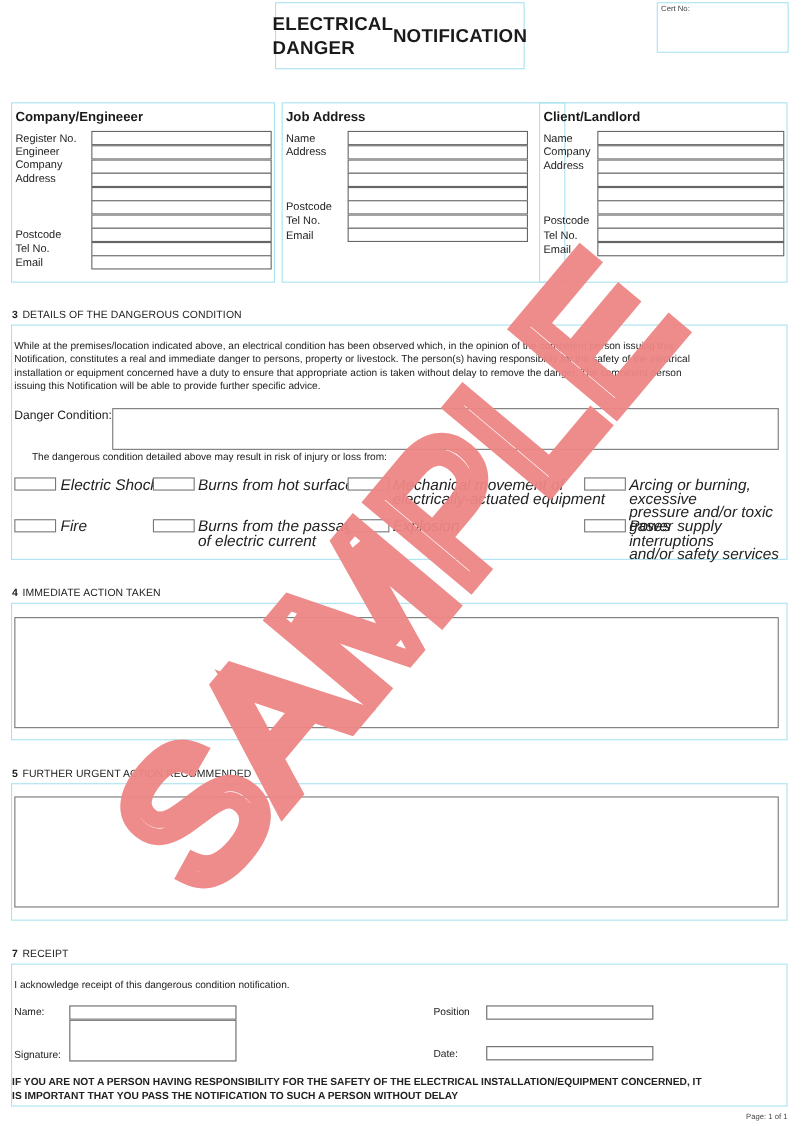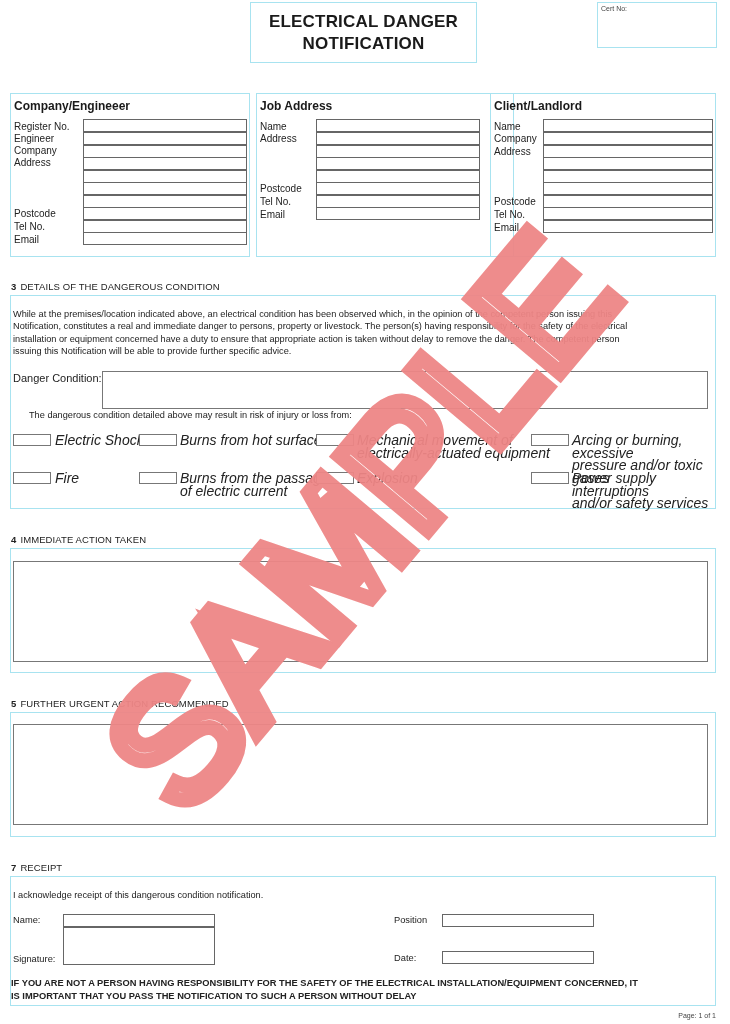--- a/index.html
+++ b/index.html
@@ -1,19 +1,19 @@
 <!DOCTYPE html>
 <html><head>
 <meta charset="utf-8">
 <style>
   html, body { margin: 0; padding: 0; background: #ffffff; }
   body { width: 730px; height: 1024px; position: relative; overflow: hidden;
          font-family: "Liberation Sans", sans-serif; color: #222; }
   .bluebox { position: absolute; border: 1px solid #a8e3f0; box-sizing: border-box; }
-  .title-box { left: 250px; top: 2px; width: 227px; height: 61px; display:flex; flex-direction:column; align-items:center; justify-content:center; }
+  .title-box { left: 250px; top: 2px; width: 227px; height: 61px; display:flex; align-items:center; justify-content:center; }
   .title-line { font-weight: bold; font-size: 17px; line-height: 22px; color: #1a1a1a; letter-spacing: 0.2px; }
   .cert-box { left: 597px; top: 2px; width: 120px; height: 46px; }
   .cert-label { position:absolute; left: 3px; top: 2px; font-size: 7px; color:#444; }
 
   .panel-title { position:absolute; left: 3px; top: 5px; font-size: 12px; font-weight: bold; color:#1a1a1a; }
   .lbl { position:absolute; font-size: 10px; line-height: 12px; color:#222; }
   .field { position:absolute; border: 1px solid #666; box-sizing: border-box; background:#fff; }
 
   .sec-head { position:absolute; font-size: 9.5px; color:#222; letter-spacing: 0.1px; }
   .sec-head b { font-weight: bold; margin-right: 4px; }

